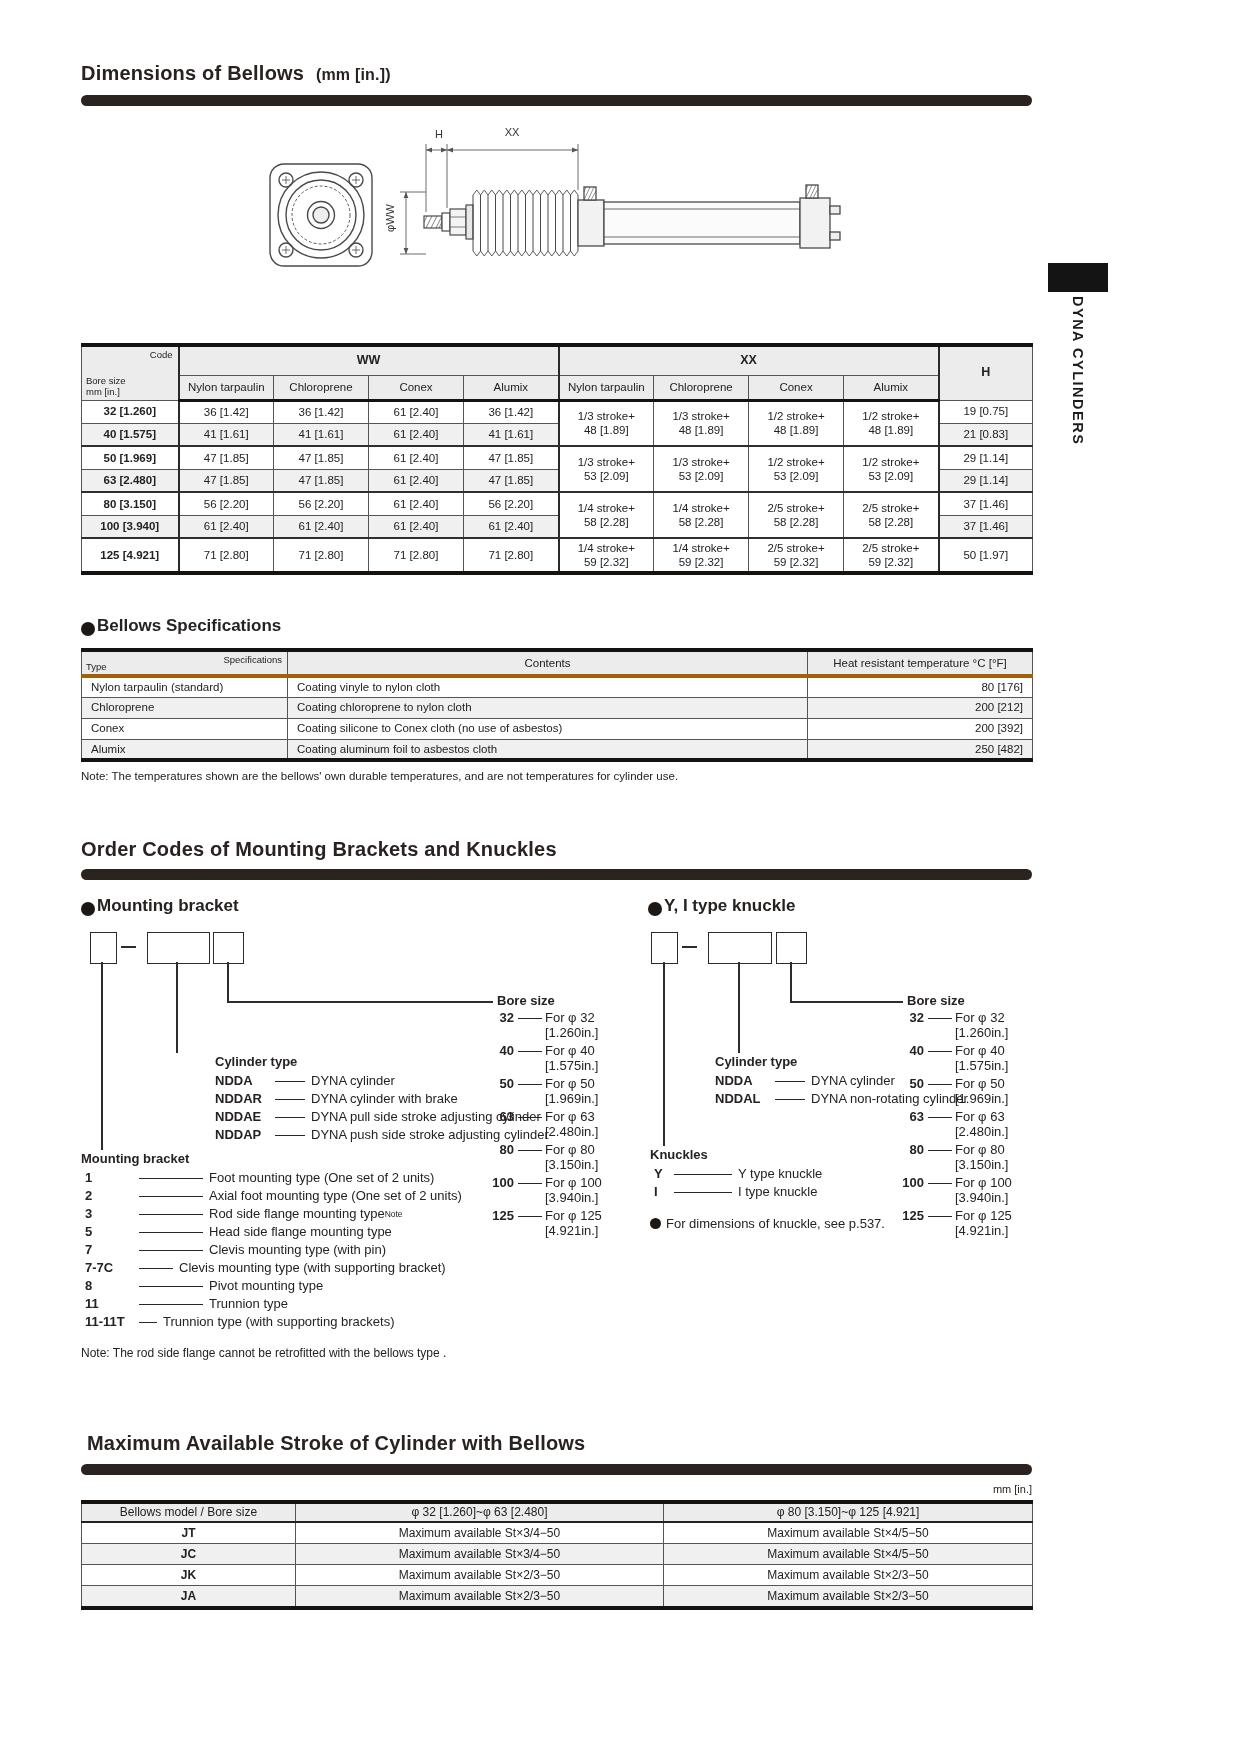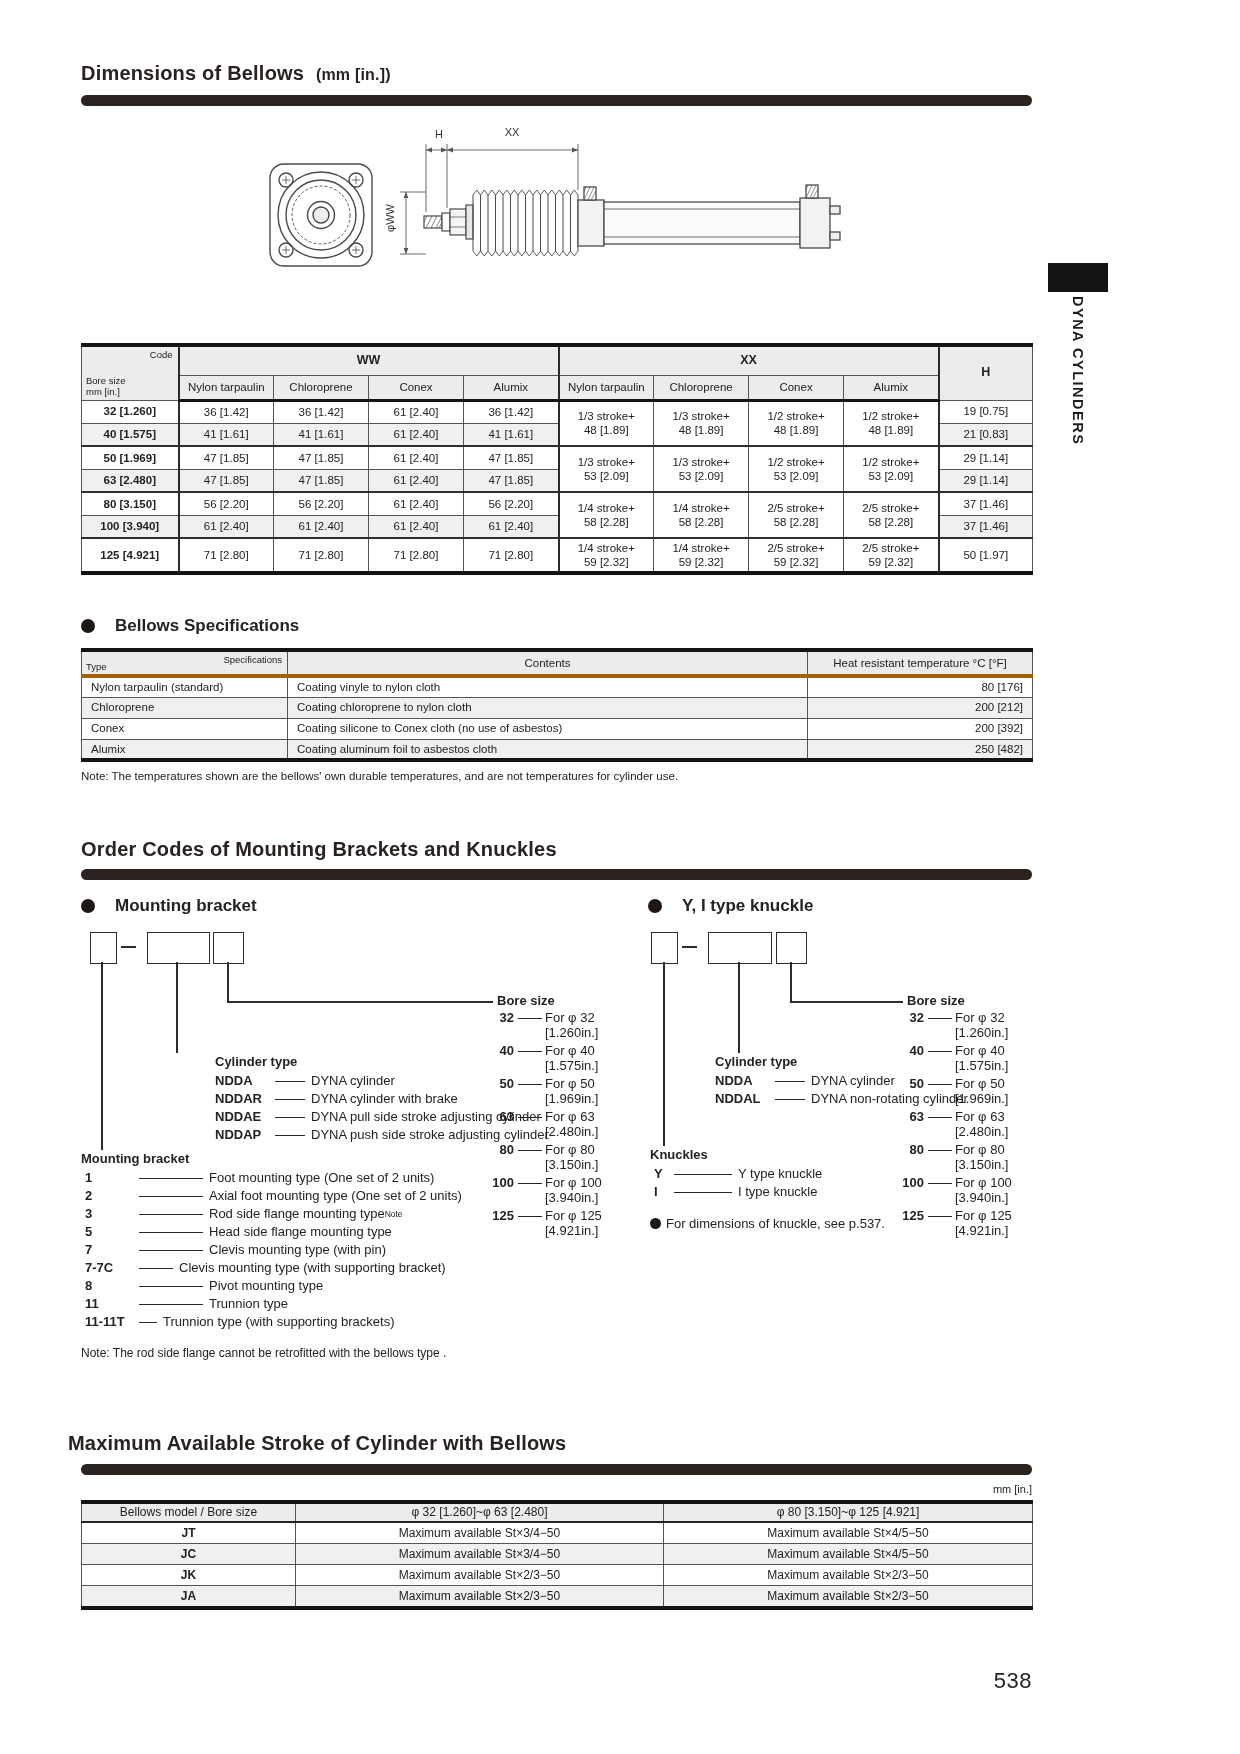--- a/index.html
+++ b/index.html
@@ -2,21 +2,21 @@
 <html><head>
 <meta charset="utf-8">
 <style>
   html,body{margin:0;padding:0;background:#ffffff;}
   #page{position:relative;width:1240px;height:1754px;background:#ffffff;overflow:hidden;
         font-family:"Liberation Sans","DejaVu Sans",sans-serif;color:#262220;}
   .abs{position:absolute;}
   .sec-title{font-size:20px;font-weight:bold;color:#2a2220;letter-spacing:.2px;}
   .sec-title .unit{font-size:16px;font-weight:bold;margin-left:6px;}
   .bar{height:11px;background:#2b2320;border-radius:5.5px;}
-  .bullet-head{display:flex;align-items:center;gap:20px;font-size:17px;font-weight:bold;}
+  .bullet-head{display:flex;align-items:flex-end;gap:2px;font-size:17px;font-weight:bold;}
   .dot{width:14px;height:14px;border-radius:50%;background:#1d1814;flex:0 0 auto;}
   .dot-sm{width:11px;height:11px;border-radius:50%;background:#1d1814;flex:0 0 auto;}
   table{border-collapse:collapse;table-layout:fixed;}
   .t-main,.t-spec,.t-max{width:951px;border-top:4px solid #161210;border-bottom:4px solid #161210;}
   .t-main th,.t-main td,.t-spec th,.t-spec td,.t-max th,.t-max td{
       border:1px solid #555;font-size:11.5px;text-align:center;padding:1px 2px;line-height:1.25;color:#222;}
   .t-main thead th{background:#ececec;font-weight:normal;}
   .t-main thead .grp{font-weight:bold;font-size:12.5px;}
   .t-main thead tr.mats th{border-bottom:3px solid #151312;}
   .t-main td.bore{font-weight:bold;background:#fff;}
@@ -519,21 +519,21 @@
         <span class="bd"></span>
         <span class="bt"><span>For φ 100</span><br><span>[3.940in.]</span></span>
       </div>
     <div class="borerow">
         <span class="bc">125</span>
         <span class="bd"></span>
         <span class="bt"><span>For φ 125</span><br><span>[4.921in.]</span></span>
       </div>
   </div>
 
-  <div class="abs sec-title" style="left:68px;top:1432px;">Maximum Available Stroke of Cylinder with Bellows</div>
+  <div class="abs sec-title" style="left:87px;top:1432px;">Maximum Available Stroke of Cylinder with Bellows</div>
   <div class="abs bar" style="left:81px;top:1464px;width:951px;"></div>
   <div class="abs mmunit" style="left:81px;top:1483px;width:951px;">mm [in.]</div>
 
   <table class="t-max abs" style="left:81px;top:1500px;">
     <colgroup>
         <col style="width:214px">
         <col style="width:368px">
         <col style="width:369px">
       </colgroup>
     <thead>
@@ -562,15 +562,14 @@
       <tr class="alt">
         <td class="model">JA</td>
         <td>Maximum available St×2/3−50</td>
         <td>Maximum available St×2/3−50</td>
       </tr>
     </tbody>
   </table>
 
   <div class="abs sidetab-block" style="left:1048px;top:263px;width:60px;height:29px;"></div>
   <div class="abs sidetab-text" style="left:1070px;top:296px;height:170px;">DYNA CYLINDERS</div>
-  <div class="abs pageno" style="left:81px;top:1668px;width:951px;">538</div>
 
 </div>
 
 </body></html>

